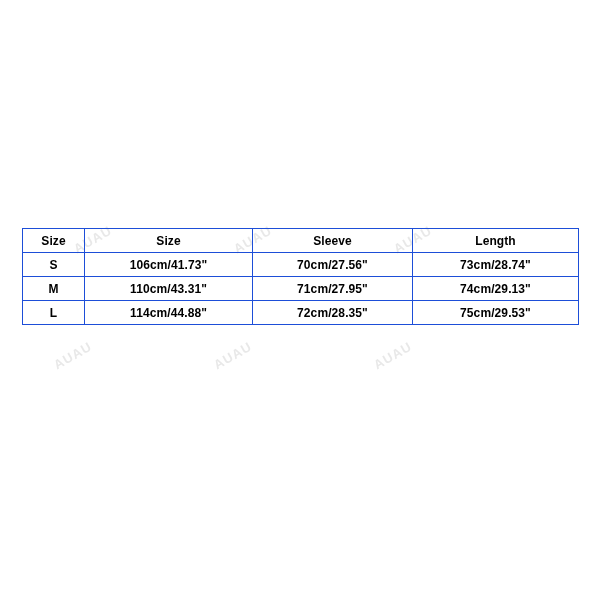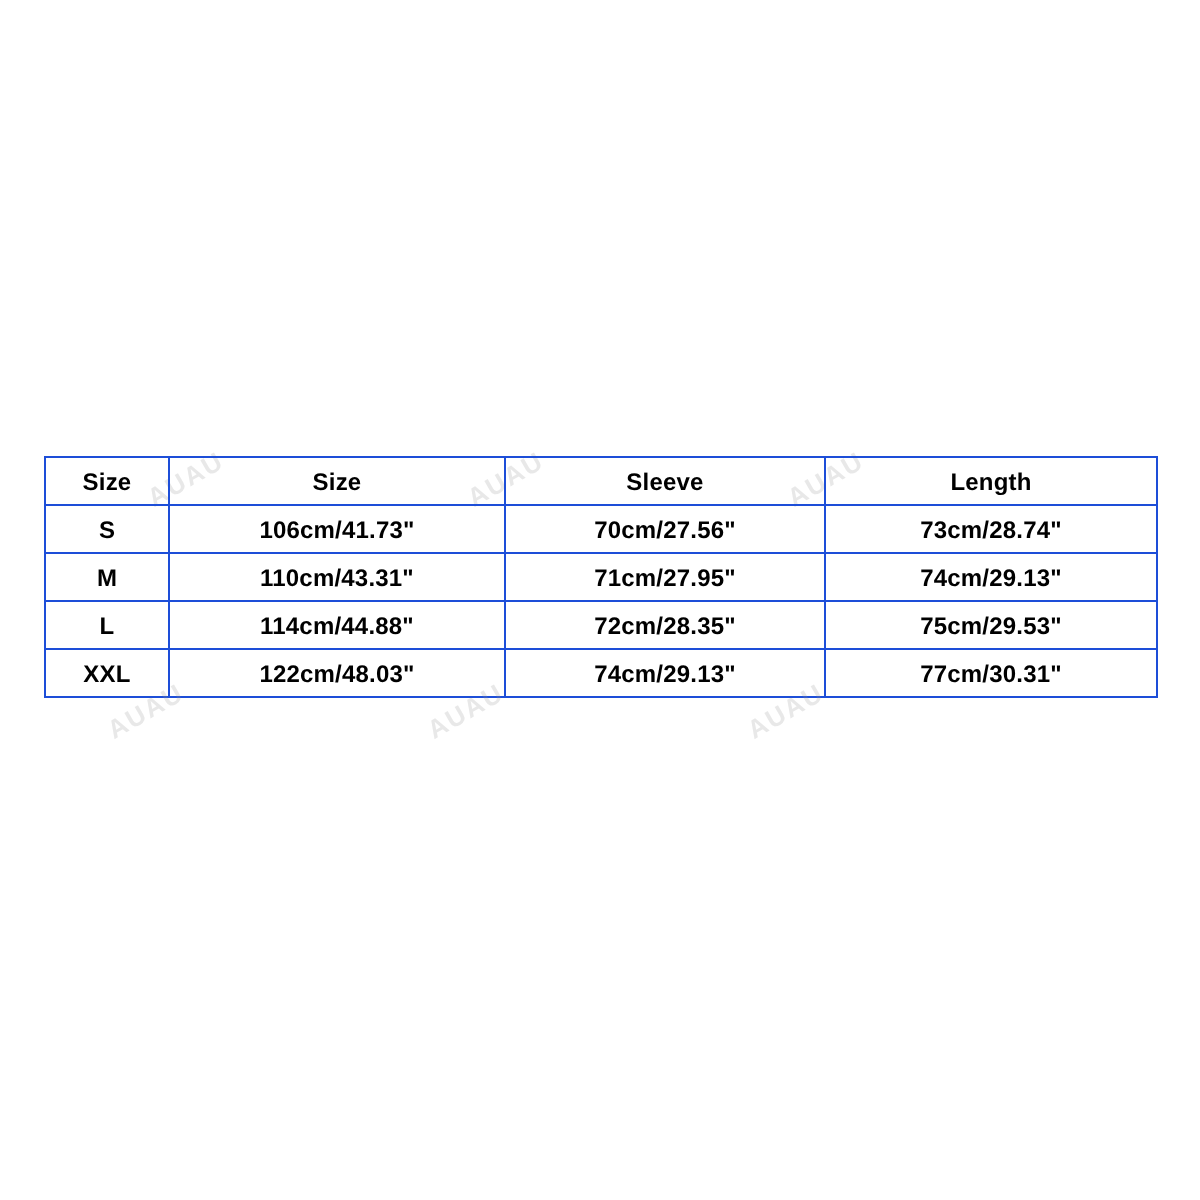--- a/index.html
+++ b/index.html
@@ -103,26 +103,20 @@
           <td>110cm/43.31"</td>
           <td>71cm/27.95"</td>
           <td>74cm/29.13"</td>
         </tr>
         <tr>
           <td>L</td>
           <td>114cm/44.88"</td>
           <td>72cm/28.35"</td>
           <td>75cm/29.53"</td>
         </tr>
-        <tr>
-          <td>XXL</td>
-          <td>122cm/48.03"</td>
-          <td>74cm/29.13"</td>
-          <td>77cm/30.31"</td>
-        </tr>
       </tbody>
     </table>
   </div>
 
   <span class="wm wm4">AUAU</span>
   <span class="wm wm5">AUAU</span>
   <span class="wm wm6">AUAU</span>
 
 </div>
 

